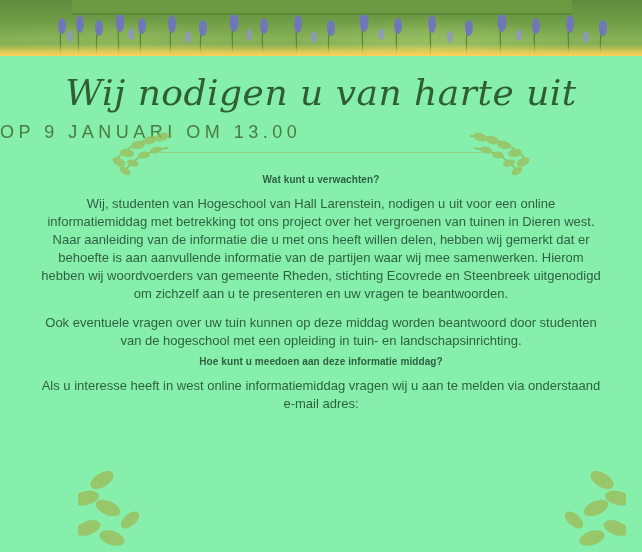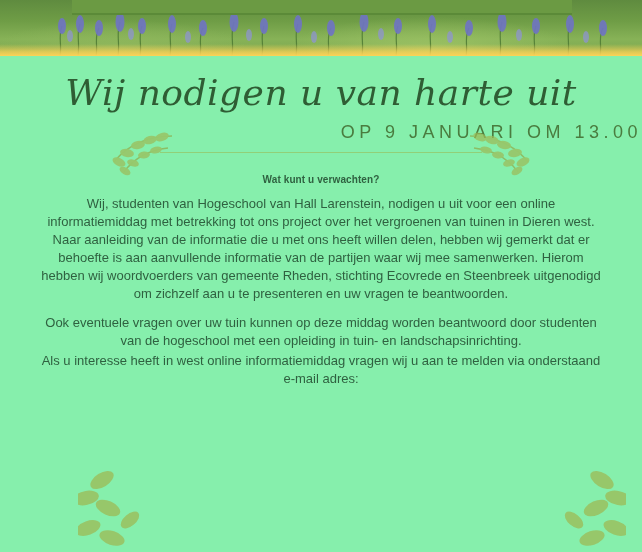--- a/index.html
+++ b/index.html
@@ -85,21 +85,21 @@
     font-style: italic;
     font-size: 36px;
     letter-spacing: 0.5px;
     color: #2f5d34;
     font-weight: 400;
   }
   .sub-date {
     position: absolute;
     top: 122px;
     left: 0; right: 0;
-    text-align: right;
+    text-align: left;
     font-family: "Liberation Sans", sans-serif;
     font-size: 18px;
     letter-spacing: 4.5px;
     color: #4a7c3f;
     font-weight: 400;
   }
 
   .content {
     position: absolute;
     top: 168px;
@@ -256,18 +256,19 @@
       <ellipse cx="36" cy="68" rx="13" ry="7" transform="rotate(-18 36 68)"></ellipse>
       <ellipse cx="18" cy="50" rx="11" ry="6" transform="rotate(40 18 50)"></ellipse>
     </g>
   </svg>
 
   <div class="content">
     <h2 class="section-head">Wat kunt u verwachten?</h2>
     <p class="body-text">Wij, studenten van Hogeschool van Hall Larenstein, nodigen u uit voor een online informatiemiddag met betrekking tot ons project over het vergroenen van tuinen in Dieren west. Naar aanleiding van de informatie die u met ons heeft willen delen, hebben wij gemerkt dat er behoefte is aan aanvullende informatie van de partijen waar wij mee samenwerken. Hierom hebben wij woordvoerders van gemeente Rheden, stichting Ecovrede en Steenbreek uitgenodigd om zichzelf aan u te presenteren en uw vragen te beantwoorden.</p>
     <p class="body-text">Ook eventuele vragen over uw tuin kunnen op deze middag worden beantwoord door studenten van de hogeschool met een opleiding in tuin- en landschapsinrichting.</p>
 
+    <h2 class="section-head head-2">Hoe kunt u meedoen aan deze informatie middag?</h2>
     <div class="bottom-clip">
       <p class="body-text">Als u interesse heeft in west online informatiemiddag vragen wij u aan te melden via onderstaand e-mail adres:</p>
     </div>
   </div>
 
 </div>
 
 </body></html>

